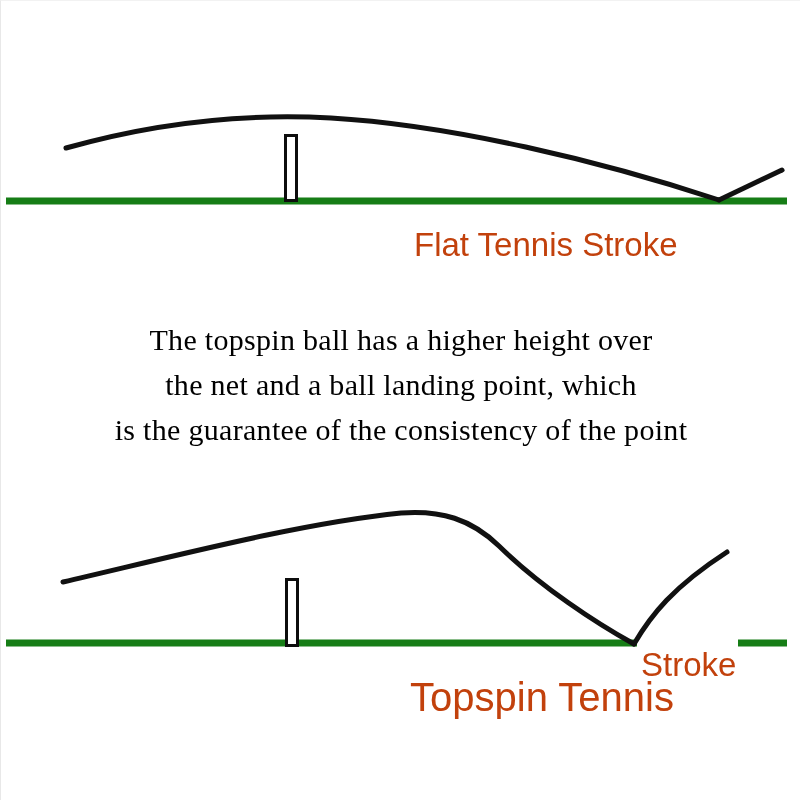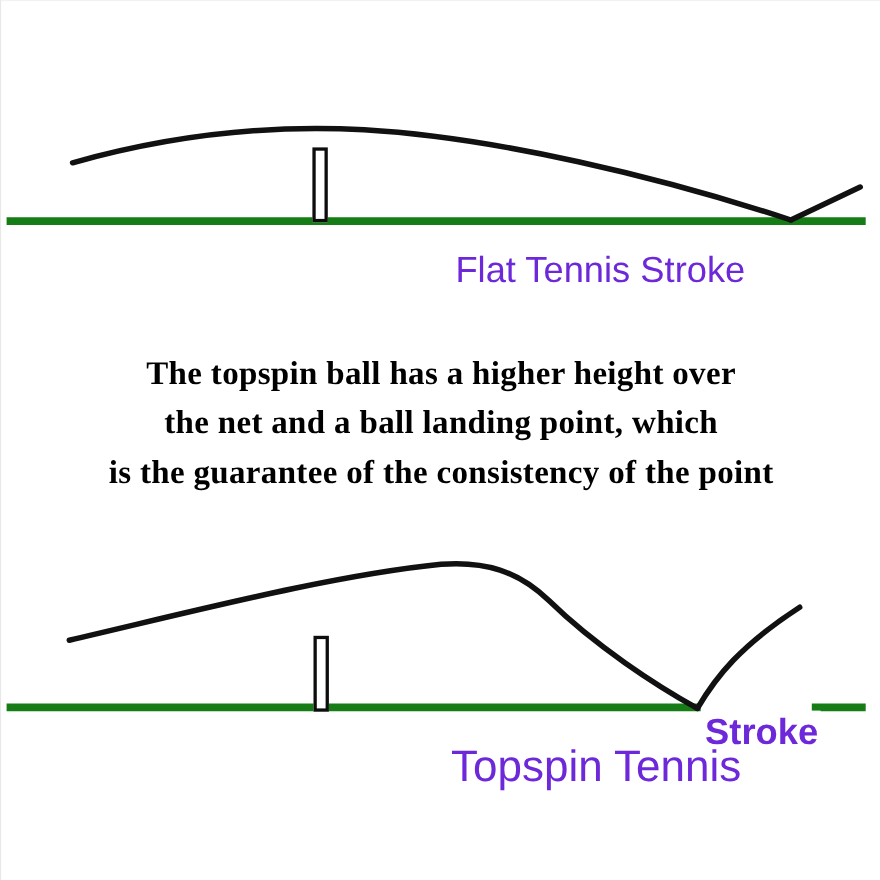--- a/index.html
+++ b/index.html
@@ -25,52 +25,52 @@
     position: absolute;
     left: 0;
     top: 0;
     width: 800px;
     height: 800px;
     pointer-events: none;
   }
   .caption {
     position: absolute;
     font-family: "Liberation Sans", sans-serif;
-    color: #6d28d9;
+    color: #c2410c;
     white-space: nowrap;
     letter-spacing: 0px;
   }
   #caption-flat {
     left: 413px;
     top: 225px;
     font-size: 33px;
     font-weight: 400;
   }
   #caption-topspin {
     left: 409px;
     top: 674px;
     font-size: 40px;
     font-weight: 400;
   }
   #caption-topspin-stroke {
     left: 638px;
     top: 645px;
     font-size: 33px;
-    font-weight: 700;
+    font-weight: 400;
     background: #ffffff;
     padding: 0 2px 1px 2px;
   }
   #explanation {
     position: absolute;
     left: 0px;
     top: 316px;
     width: 800px;
     text-align: center;
     font-family: "Liberation Serif", serif;
-    font-weight: bold;
+    font-weight: normal;
     font-size: 30px;
     line-height: 45px;
     color: #000000;
     letter-spacing: 0.3px;
   }
   #explanation .line {
     display: block;
   }
   .net {
     position: absolute;

